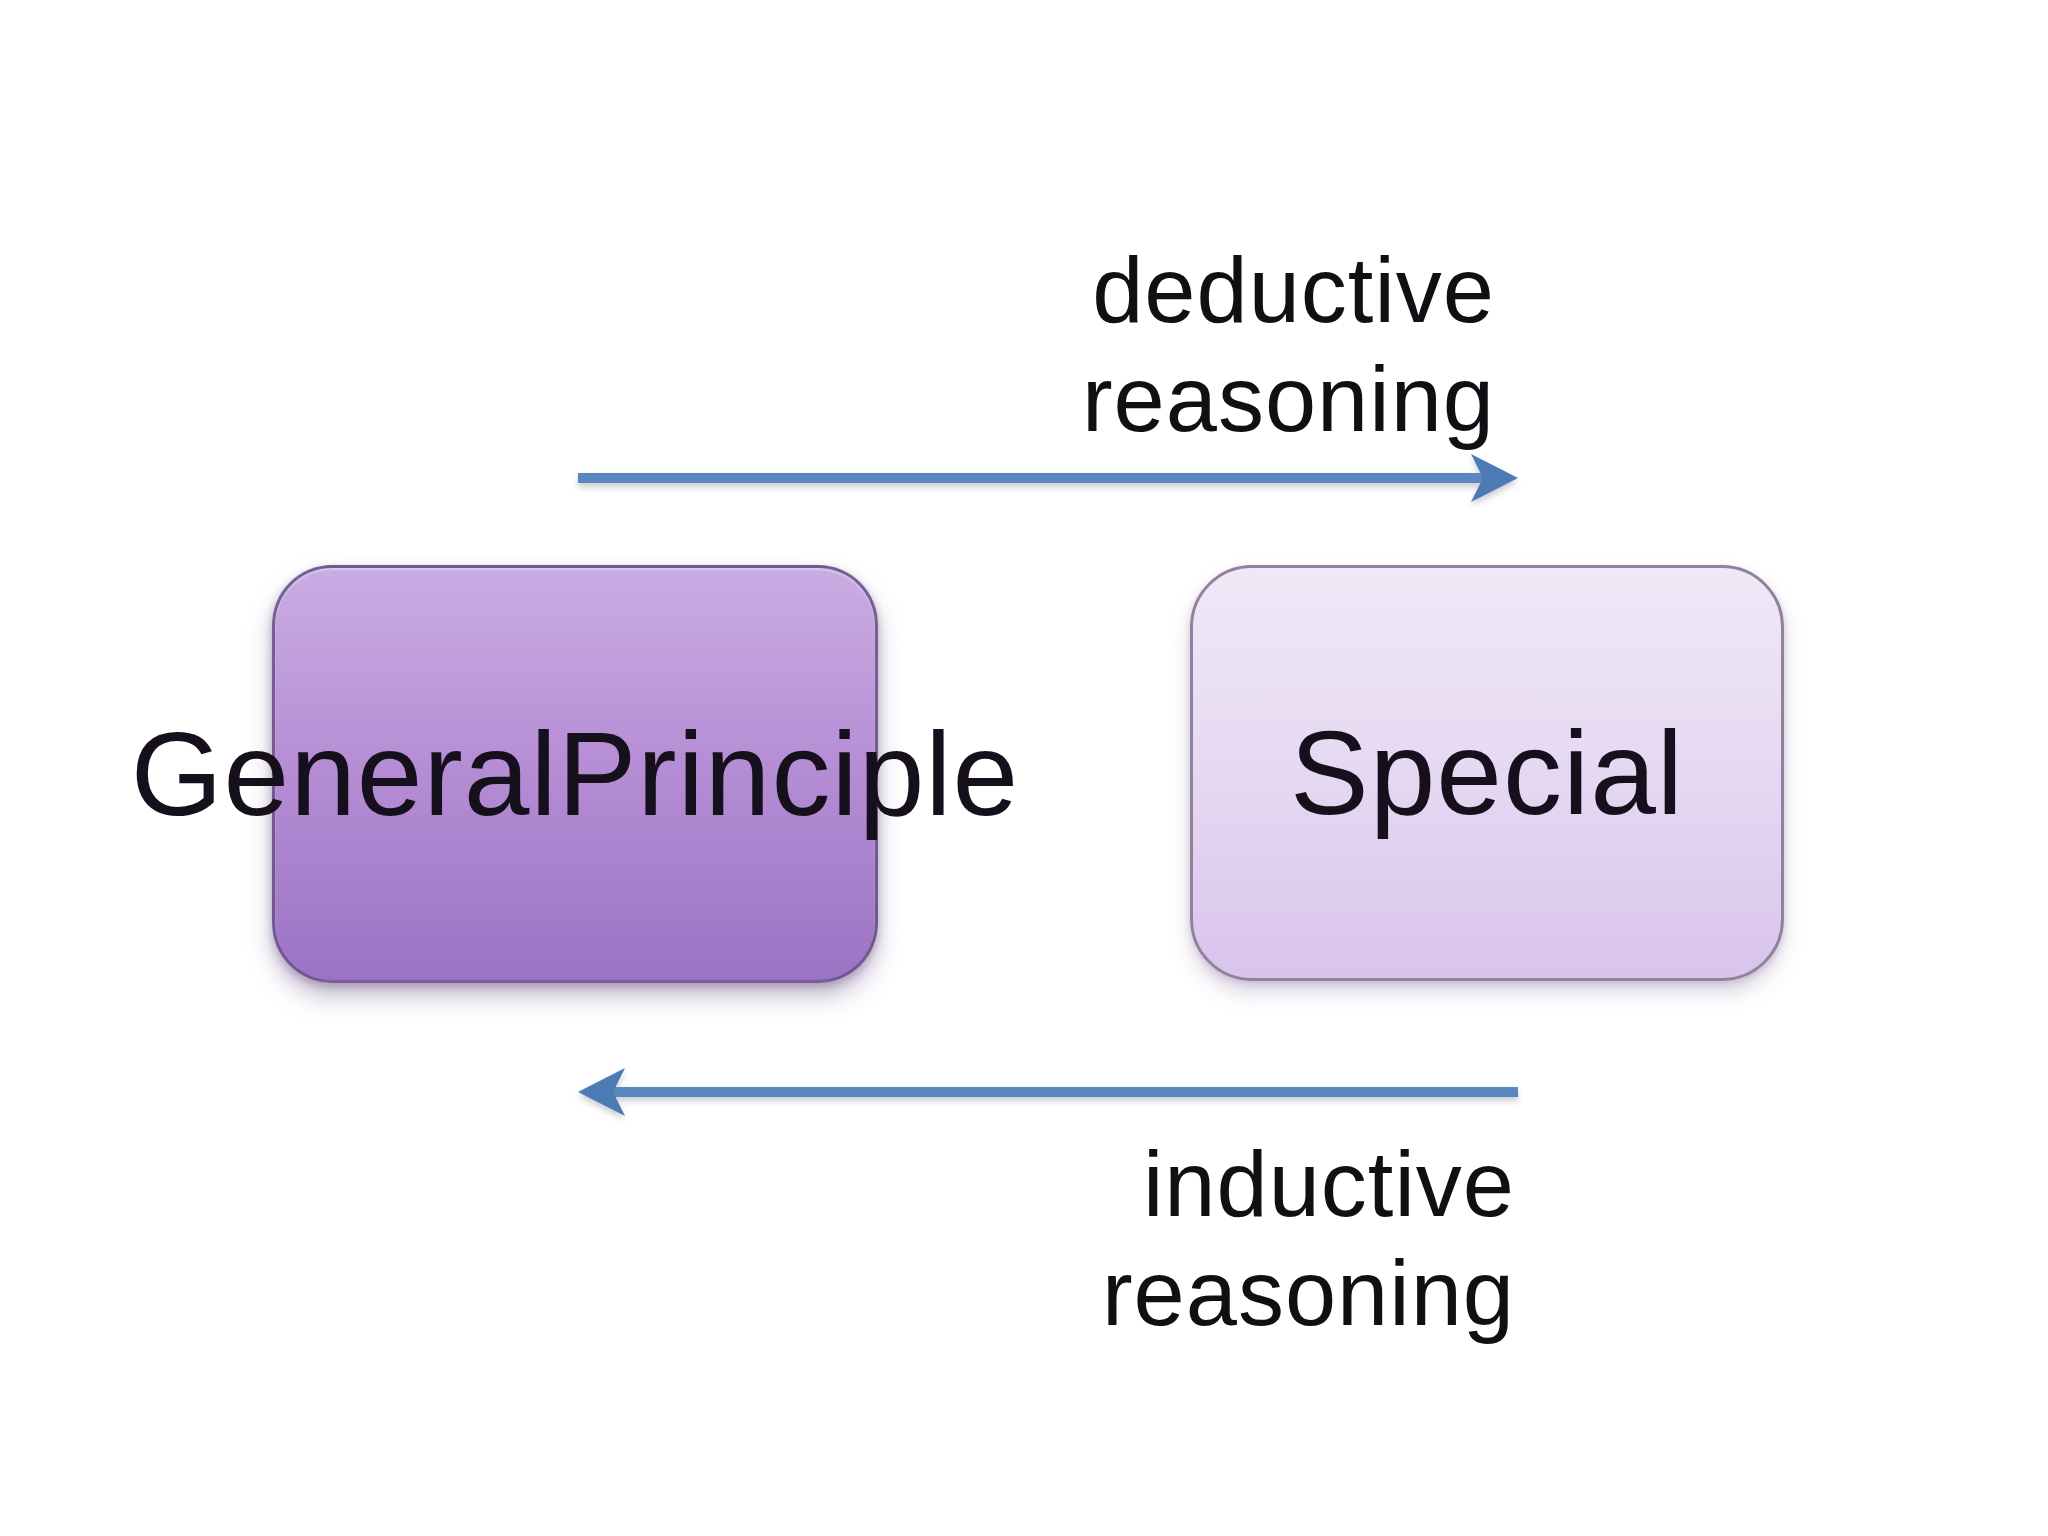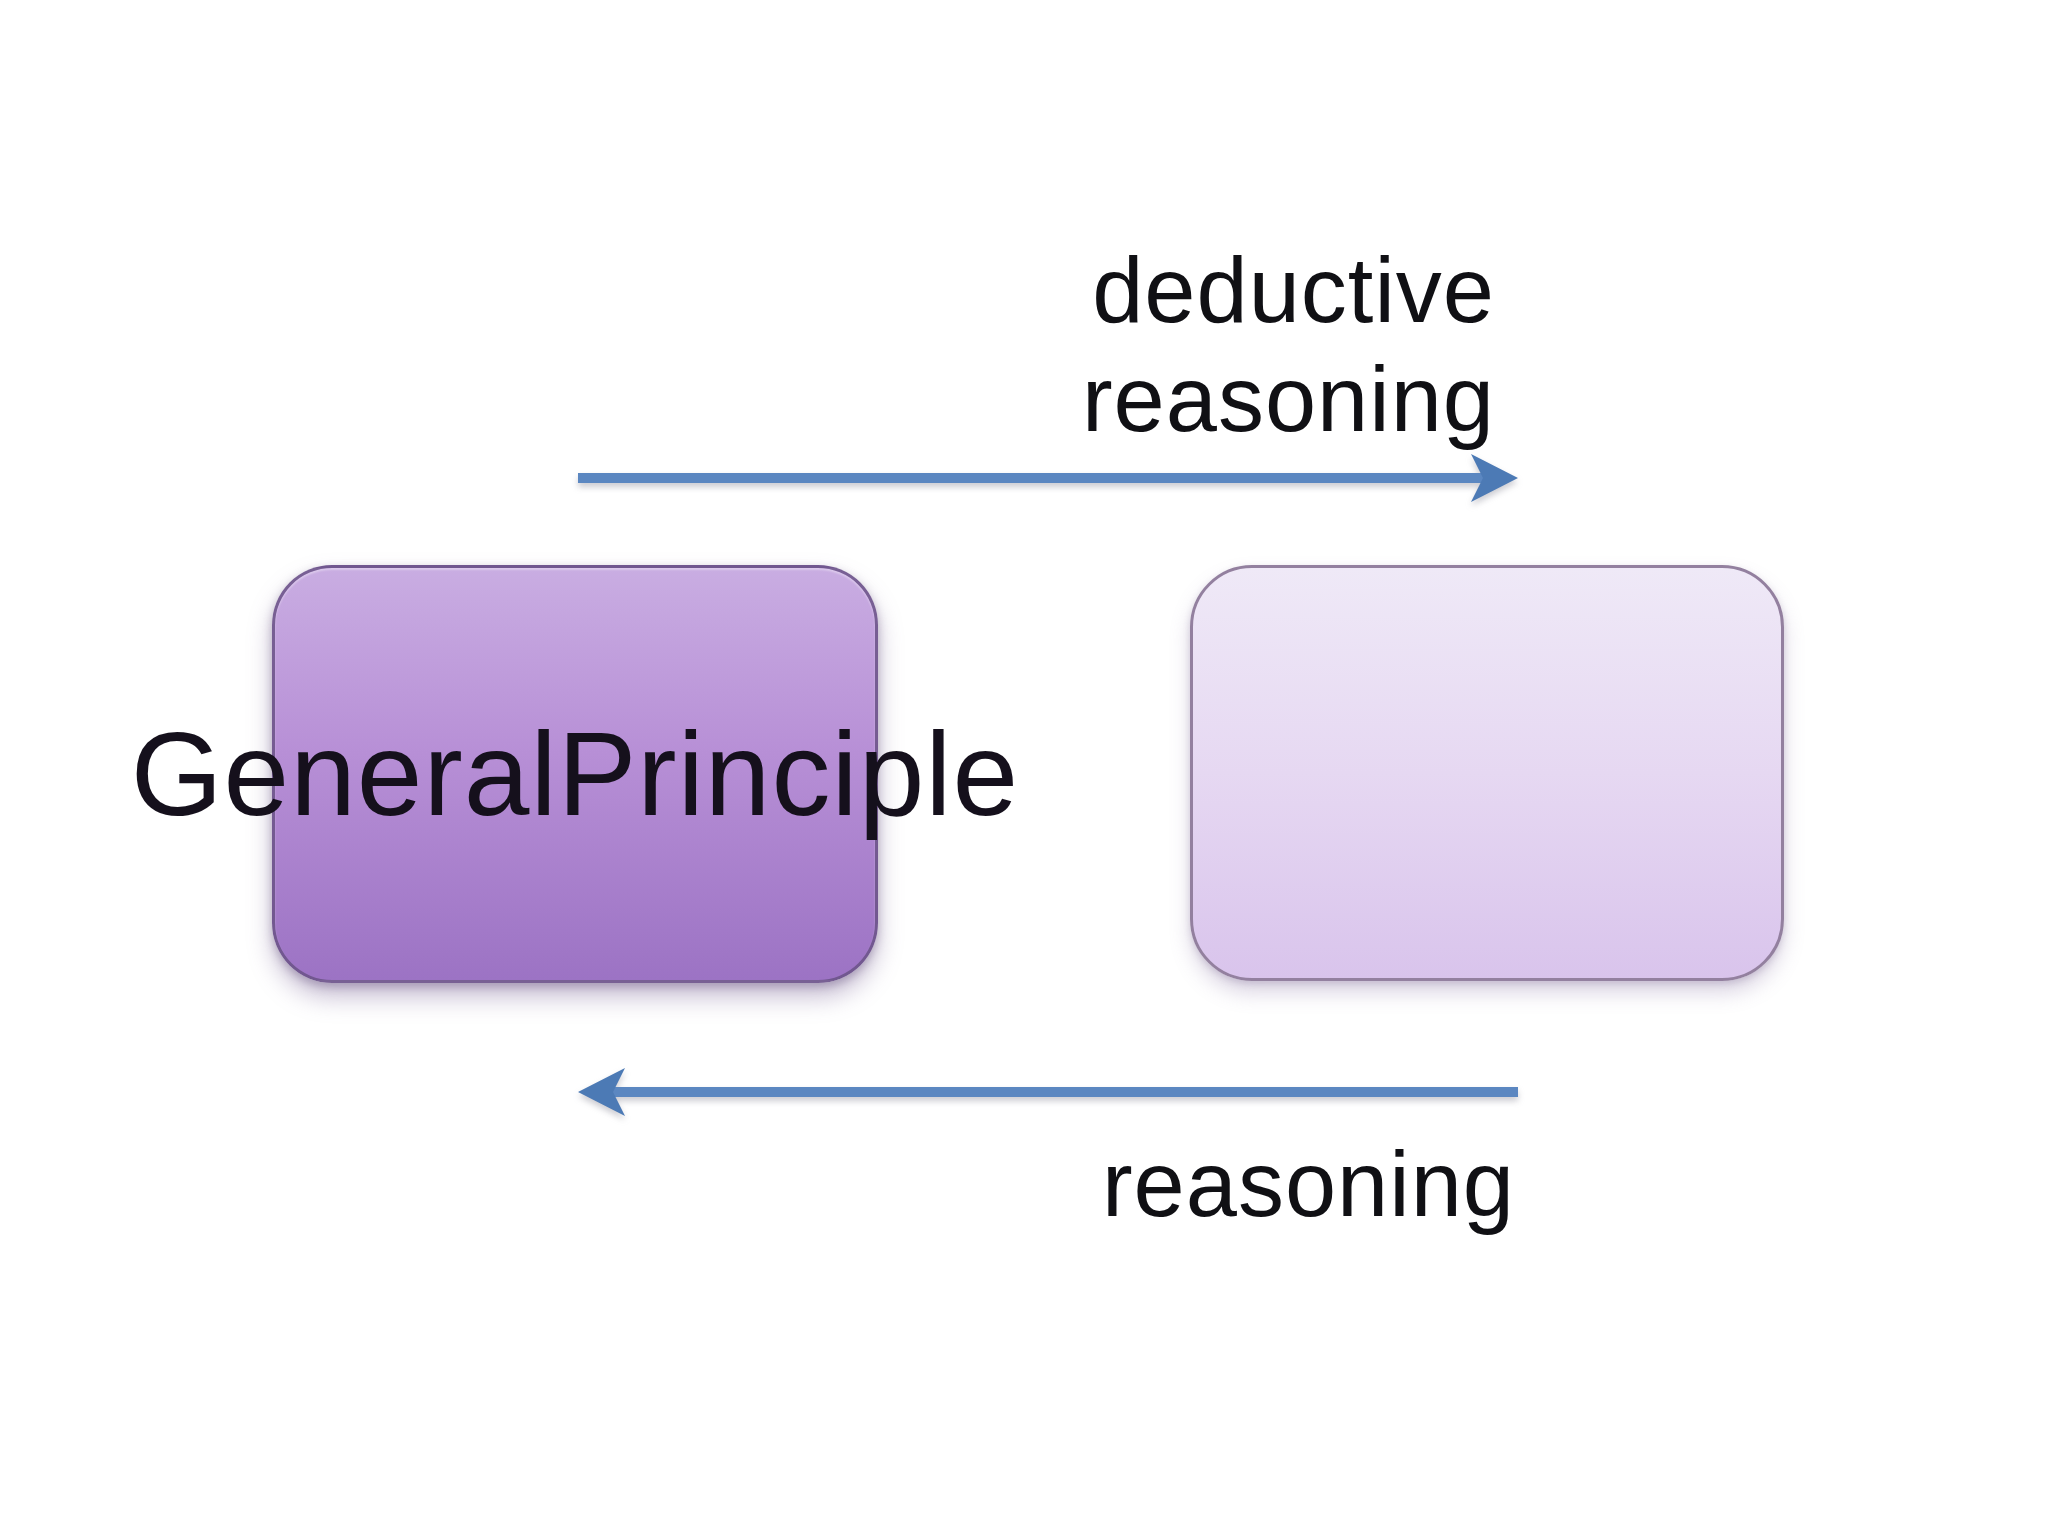--- a/index.html
+++ b/index.html
@@ -89,19 +89,21 @@
     <line x1="612" y1="1092" x2="1518" y2="1092" stroke="#5b87c1" stroke-width="10"></line>
     <polygon points="578,1092 625,1068 613,1092 625,1116" fill="#4c7ab5"></polygon>
   </svg>
 
   <div class="node" id="node-general">
     <span class="line">General</span>
     <span class="line">Principle</span>
   </div>
 
   <div class="node" id="node-special">
+    <span class="line">Special</span>
   </div>
 
   <div class="arrow-label" id="label-bottom">
+    <span class="line">inductive</span>
     <span class="line">reasoning</span>
   </div>
 
 </div>
 
 </body></html>

